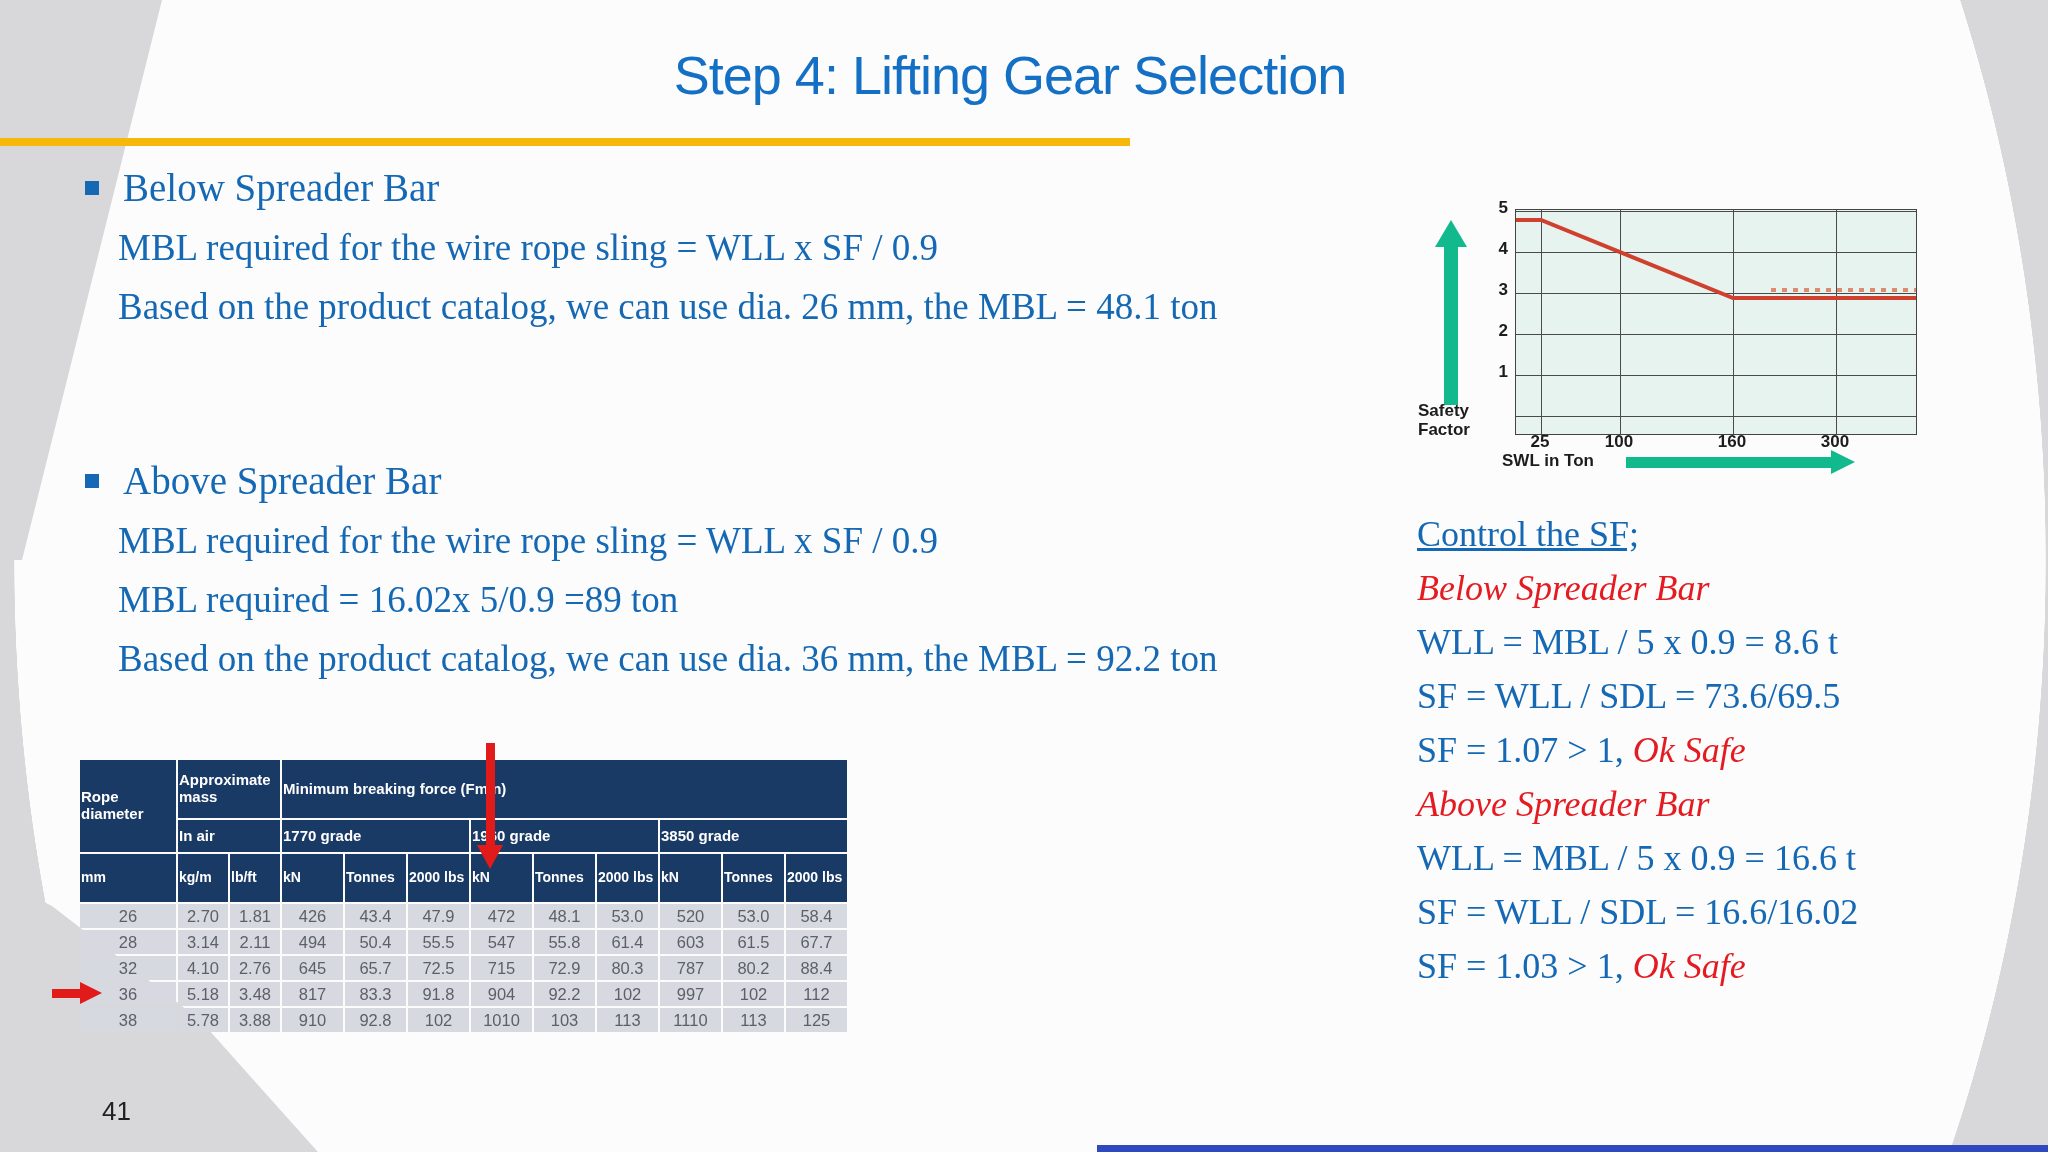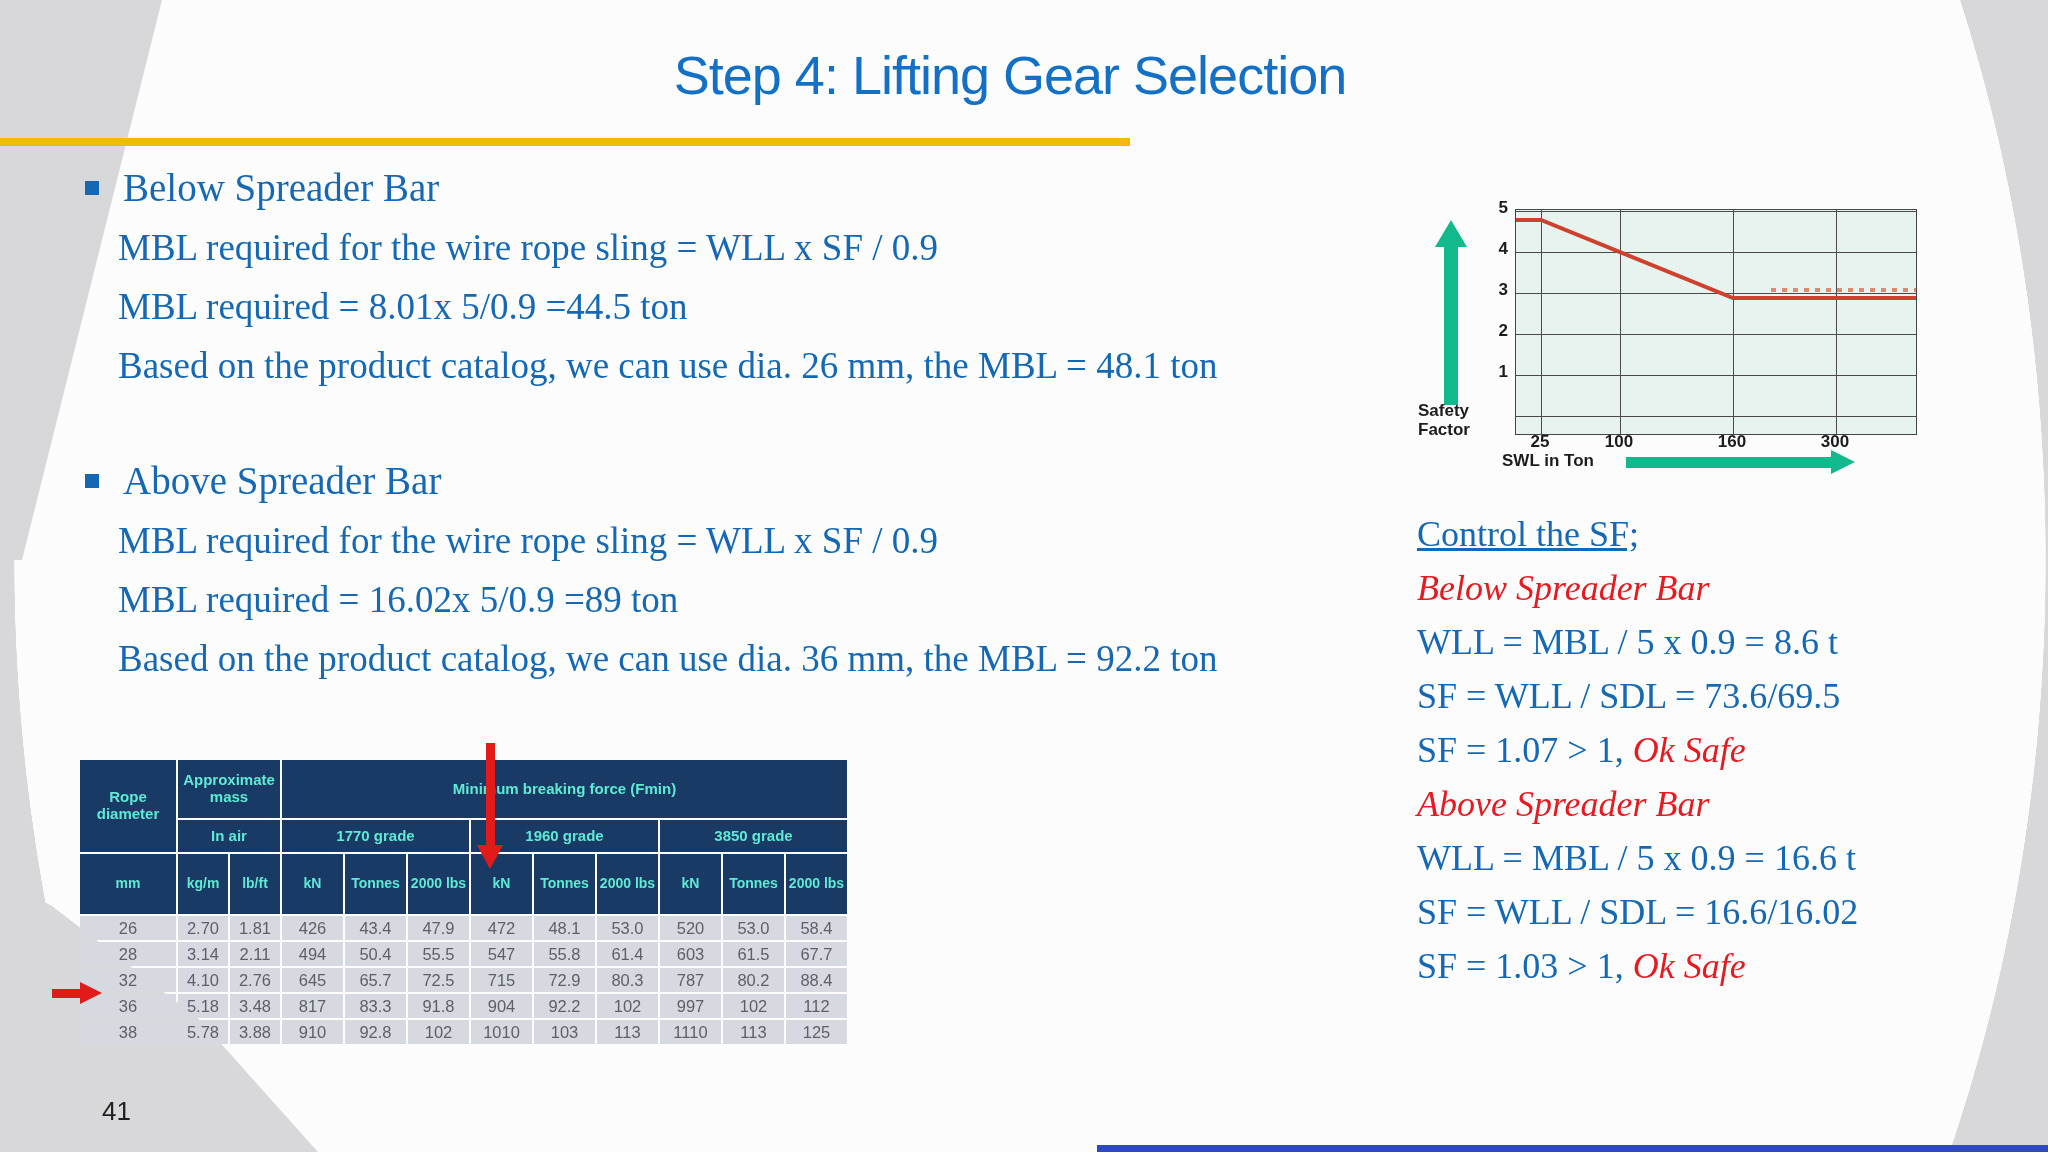--- a/index.html
+++ b/index.html
@@ -22,23 +22,23 @@
   .sec{position:absolute;left:85px;white-space:nowrap;}
   .sec-heading{font-size:39px;color:#1568b4;}
   .bullet-sq{display:inline-block;width:14px;height:14px;background:#1568b4;
     margin-right:24px;vertical-align:6px;}
   .body-lines{position:absolute;left:85px;white-space:nowrap;}
   .body-line{font-size:37px;line-height:59px;color:#1568b4;margin-left:33px;}
 
   
   .rope-table{position:absolute;left:78px;top:758px;border-collapse:separate;
     border-spacing:2px;table-layout:fixed;font-family:"Liberation Sans",sans-serif;}
-  .rope-table th{background:#1a3a66;color:#5eead4;font-size:15px;font-weight:bold;
-    text-align:center;vertical-align:middle;line-height:1.12;padding:0 1px;}
-  .rope-table tr.unit-row th{font-size:14px;height:60px;margin-top:8px;}
+  .rope-table th{background:#1a3a66;color:#ffffff;font-size:15px;font-weight:bold;
+    text-align:left;vertical-align:middle;line-height:1.12;padding:0 1px;}
+  .rope-table tr.unit-row th{font-size:14px;height:48px;margin-top:8px;}
   .rope-table .h1{height:58px;}
   .rope-table .h2{height:32px;}
   .rope-table td{background:#d6d9e0;color:#5d6167;font-size:16.5px;text-align:center;
     height:24px;padding:0;}
 
   
   .red-down-shaft{position:absolute;left:486px;top:743px;width:9px;height:104px;background:#e11a1a;}
   .red-down-head{position:absolute;left:477px;top:845px;width:0;height:0;
     border-left:13px solid transparent;border-right:13px solid transparent;border-top:24px solid #e11a1a;}
   .red-right-shaft{position:absolute;left:52px;top:989px;width:30px;height:9px;background:#e11a1a;}
@@ -82,21 +82,20 @@
   <div class="bg-bottom-left"></div>
 
   <div class="title">Step 4: Lifting Gear Selection</div>
   <div class="title-underline"></div>
 
   <div class="sec" style="top:165px;">
     <span class="bullet-sq"></span><span class="sec-heading">Below Spreader Bar</span>
   </div>
   <div class="body-lines" style="top:218px;">
     <div class="body-line">MBL required for the wire rope sling = WLL x SF / 0.9</div>
-    <div class="body-line">MBL required = 8.01x 5/0.9 =44.5 ton</div>
     <div class="body-line">Based on the product catalog, we can use dia. 26 mm, the MBL = 48.1 ton</div>
   </div>
 
   <div class="sec" style="top:458px;">
     <span class="bullet-sq"></span><span class="sec-heading">Above Spreader Bar</span>
   </div>
   <div class="body-lines" style="top:511px;">
     <div class="body-line">MBL required for the wire rope sling = WLL x SF / 0.9</div>
     <div class="body-line">MBL required = 16.02x 5/0.9 =89 ton</div>
     <div class="body-line">Based on the product catalog, we can use dia. 36 mm, the MBL = 92.2 ton</div>

